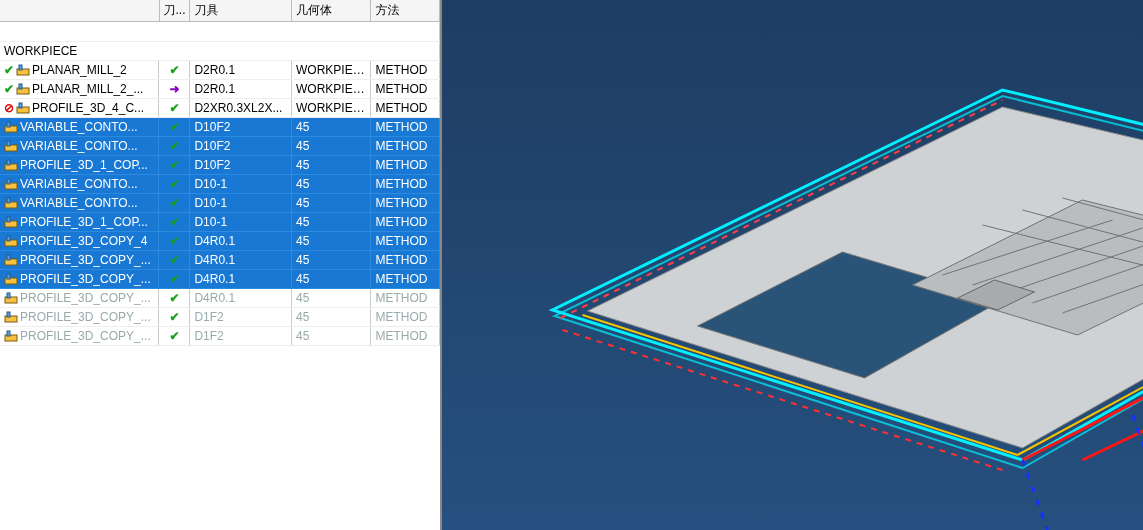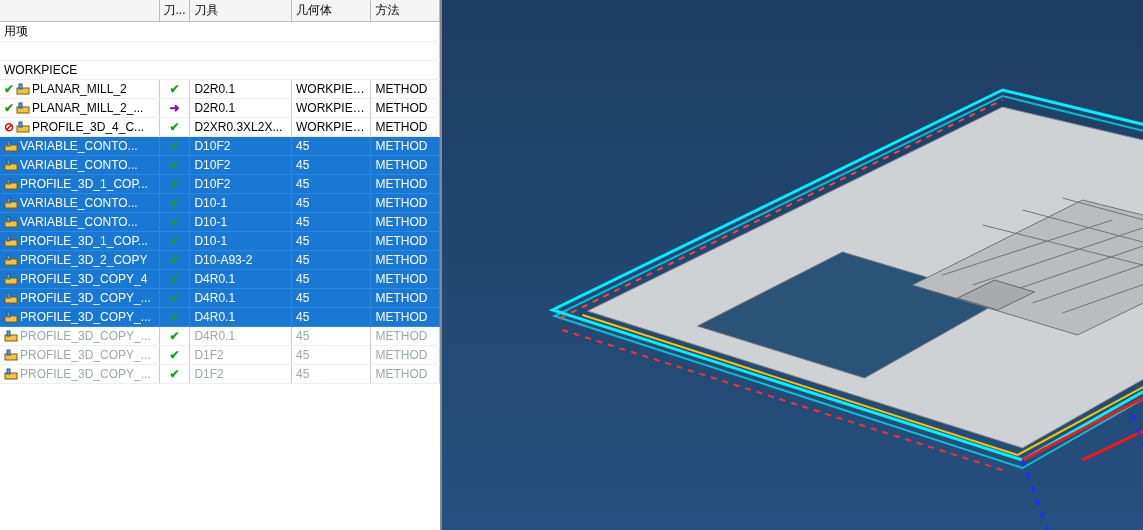--- a/index.html
+++ b/index.html
@@ -121,23 +121,20 @@
     <table class="tree-table">
       <colgroup>
         <col class="col-name">
           <col class="col-kn">
           <col class="col-tool">
           <col class="col-geo">
           <col class="col-meth">
       </colgroup>
       <tbody id="tree-body">
         <tr>
-            <td colspan="5">用项</td>
-          </tr>
-        <tr>
             <td colspan="5">&nbsp;</td>
           </tr>
         <tr>
             <td colspan="5">WORKPIECE</td>
           </tr>
       <tr>
             <td><span class="icon-box">
                 <span class="chk-green">✔</span>
                 <span class="op-icon">
                   <svg viewBox="0 0 14 14">
@@ -264,35 +261,20 @@
                 <span class="op-icon">
                   <svg viewBox="0 0 14 14">
                     <rect x="1" y="6" width="12" height="6" fill="#f9c23e" stroke="#7a5a10"></rect>
                     <rect x="3" y="2" width="3" height="5" fill="#5aa0e0" stroke="#235a90"></rect>
                   </svg>
                 </span>
                 <span>PROFILE_3D_1_COP...</span>
               </span></td>
             <td style="text-align:center"><span class="chk-green">✔</span></td>
             <td>D10-1</td>
-            <td>45</td>
-            <td>METHOD</td>
-          </tr>
-          <tr class="sel">
-            <td><span class="icon-box">
-                <span class="op-icon">
-                  <svg viewBox="0 0 14 14">
-                    <rect x="1" y="6" width="12" height="6" fill="#f9c23e" stroke="#7a5a10"></rect>
-                    <rect x="3" y="2" width="3" height="5" fill="#5aa0e0" stroke="#235a90"></rect>
-                  </svg>
-                </span>
-                <span>PROFILE_3D_2_COPY</span>
-              </span></td>
-            <td style="text-align:center"><span class="chk-green">✔</span></td>
-            <td>D10-A93-2</td>
             <td>45</td>
             <td>METHOD</td>
           </tr>
           <tr class="sel">
             <td><span class="icon-box">
                 <span class="op-icon">
                   <svg viewBox="0 0 14 14">
                     <rect x="1" y="6" width="12" height="6" fill="#f9c23e" stroke="#7a5a10"></rect>
                     <rect x="3" y="2" width="3" height="5" fill="#5aa0e0" stroke="#235a90"></rect>
                   </svg>

